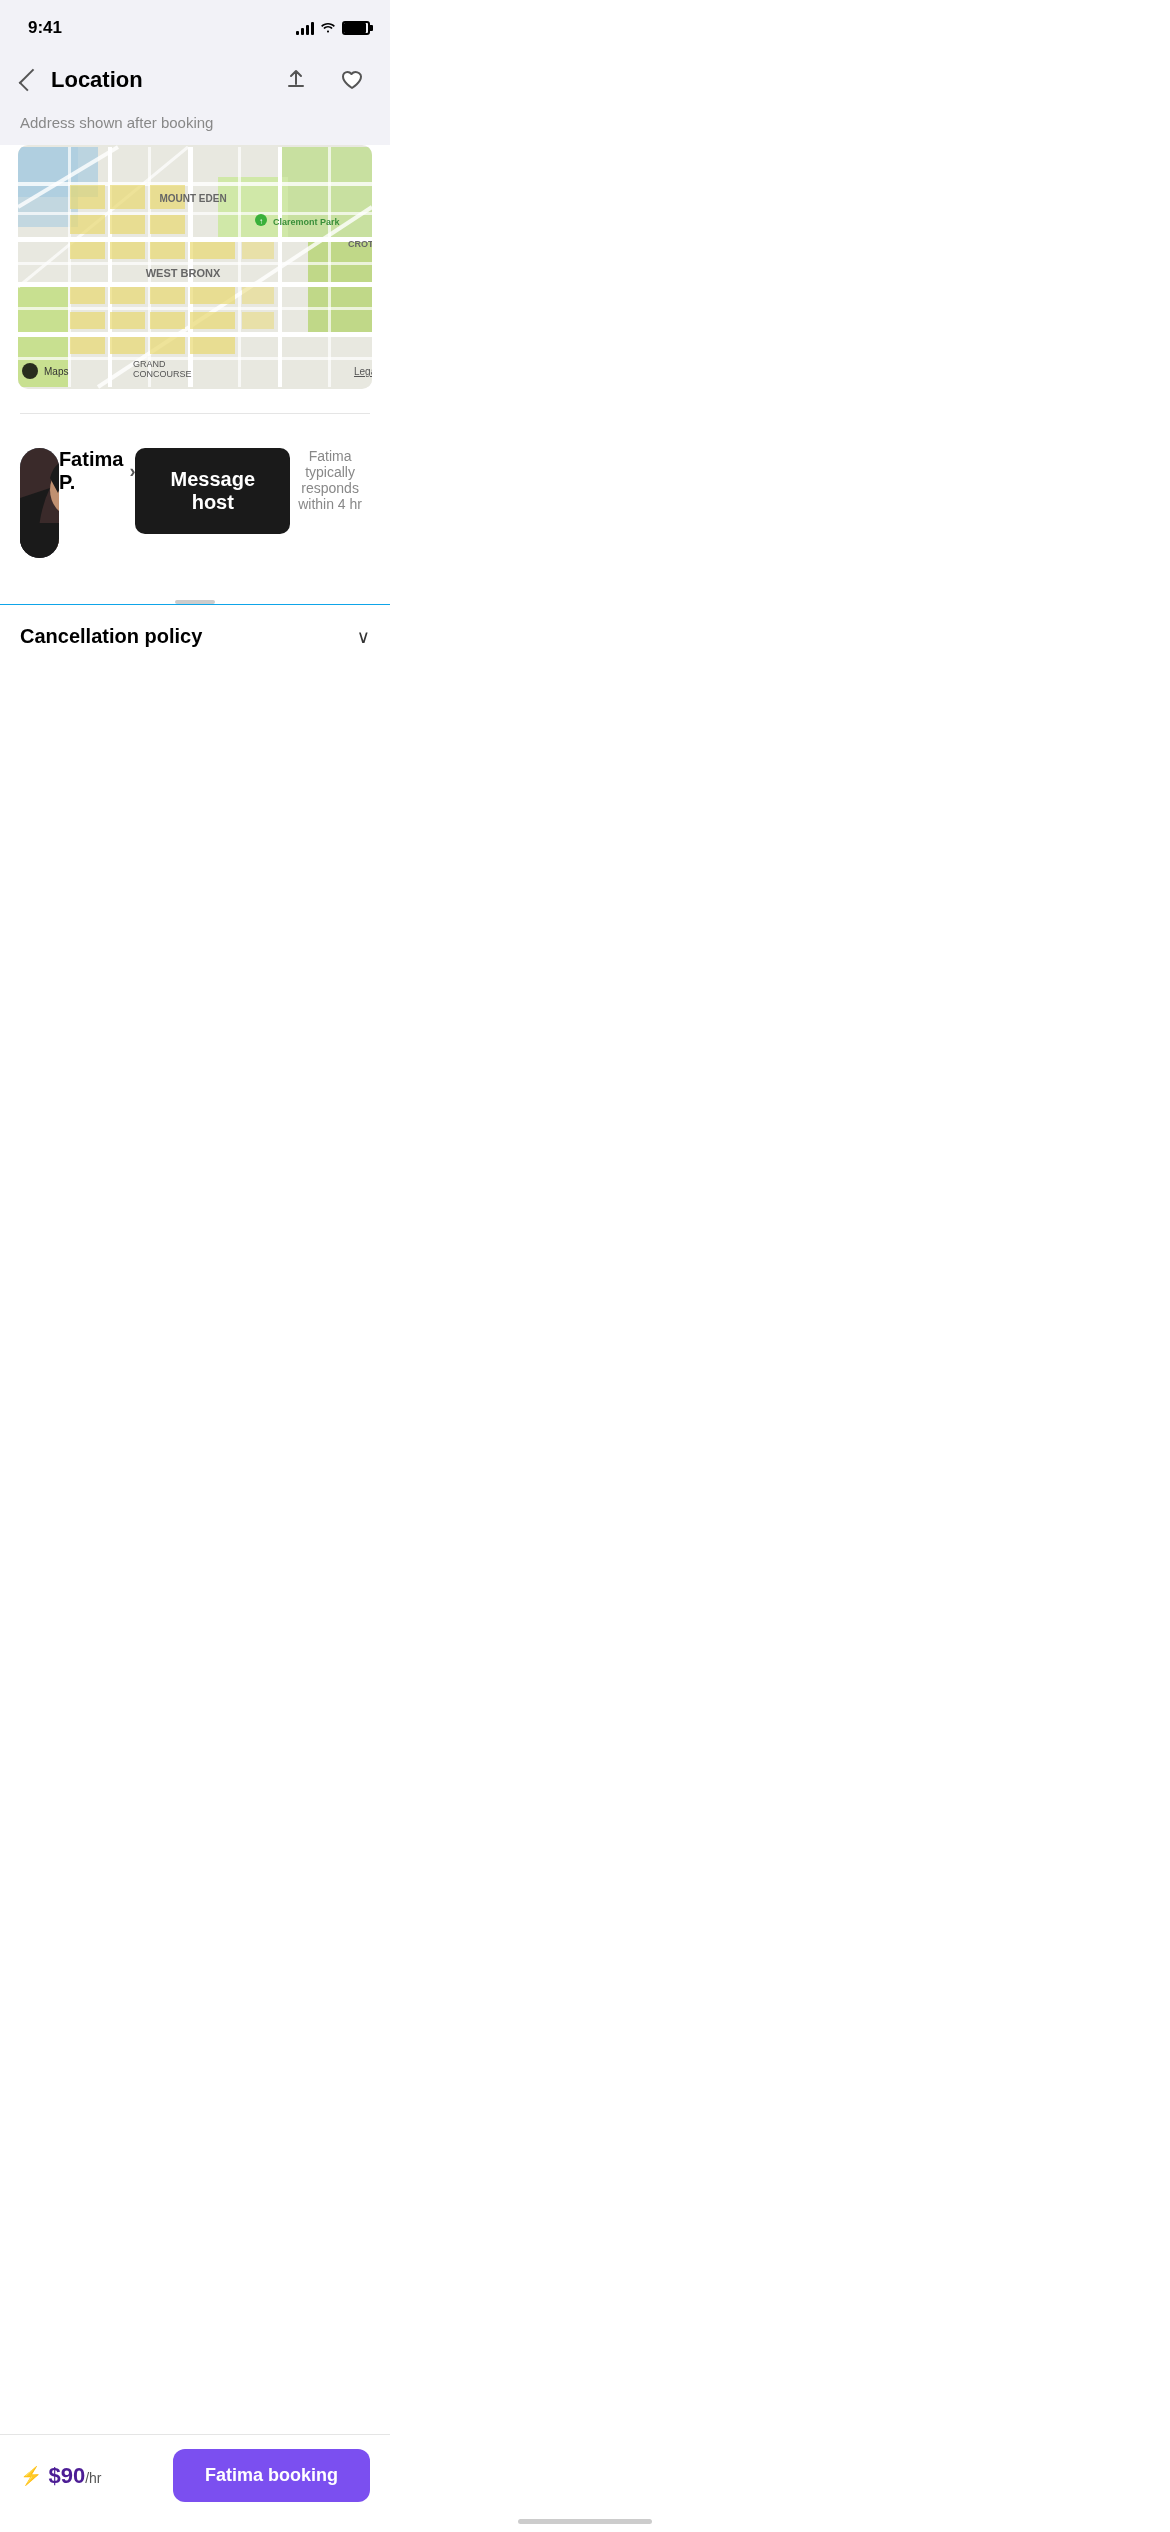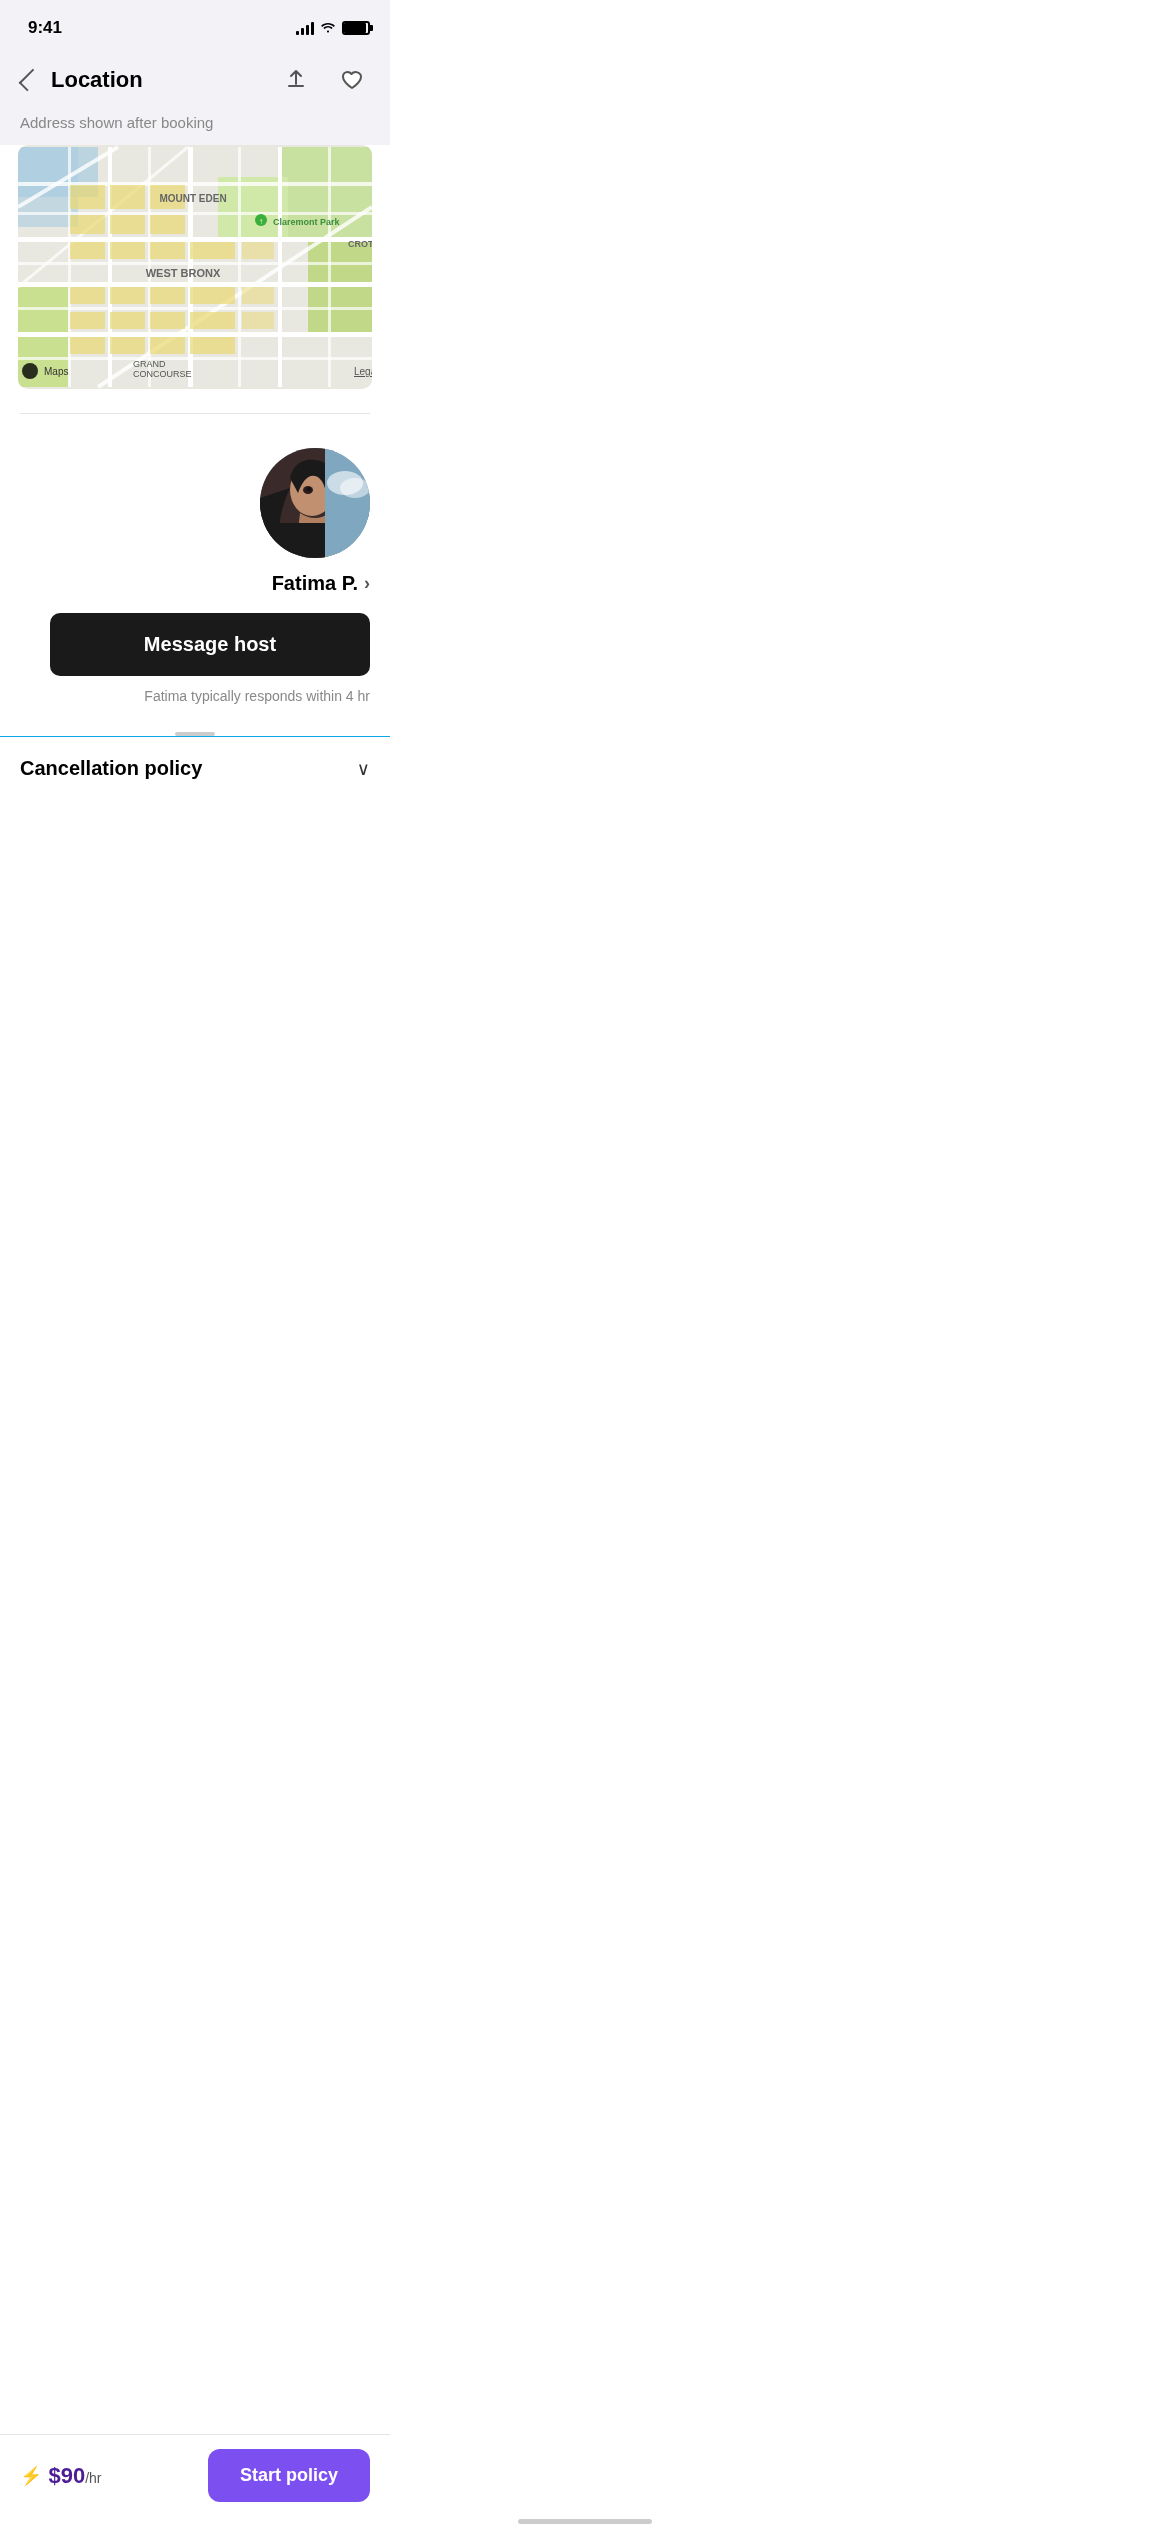--- a/index.html
+++ b/index.html
@@ -168,22 +168,22 @@
     
     .divider {
       height: 1px;
       background: #e5e5e5;
       margin: 24px 20px;
     }
 
     
     .host-section {
       display: flex;
-      flex-direction: column;
-      align-items: flex-end;
+      flex-direction: row;
+      align-items: flex-start;
       padding: 10px 20px 20px;
     }
 
     .host-avatar {
       width: 110px;
       height: 110px;
       border-radius: 55px;
       overflow: hidden;
       margin-bottom: 14px;
       background: #c0a0a0;
@@ -497,16 +497,16 @@
 
 <div style="height: 100px;"></div>
 
 <div class="bottom-bar">
   <div class="price-section">
     <span class="bolt-icon">⚡</span>
     <span>
       <span class="price-amount">$90</span><span class="price-unit">/hr</span>
     </span>
   </div>
-  <button class="start-booking-btn">Start policy</button>
+  <button class="start-booking-btn">Fatima booking</button>
 </div>
 
 <div class="home-indicator"></div>
 
 </body></html>

